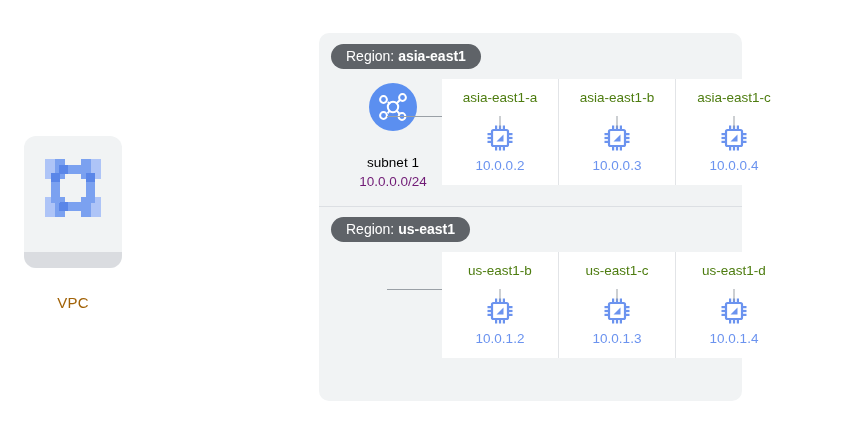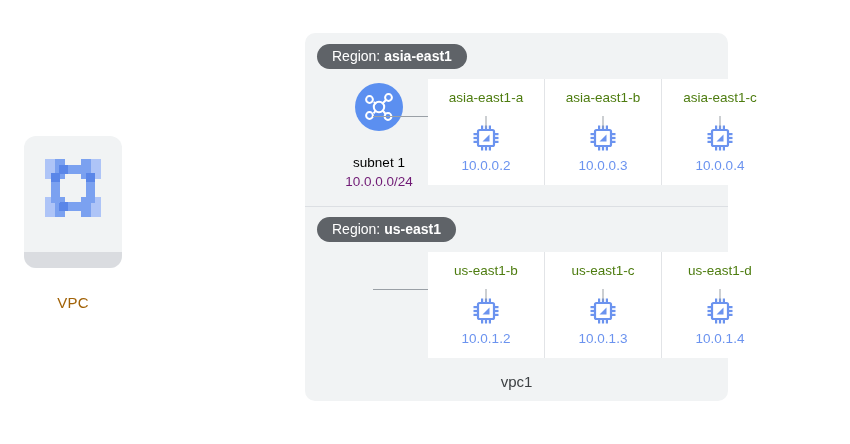--- a/index.html
+++ b/index.html
@@ -118,21 +118,21 @@
     margin-top: 26px;
     text-align: center;
     font-size: 15px;
     color: #a16207;
     letter-spacing: .2px;
   }
 
   
   #network-container {
     position: absolute;
-    left: 305px;
+    left: 319px;
     top: 33px;
     width: 423px;
     height: 368px;
     background: #f1f3f4;
     border-radius: 10px;
     text-decoration: underline;
   }
 
   .region-block {
     position: relative;
@@ -520,16 +520,15 @@
                 </g>
               </svg>
             </div>
             <div class="vm-ip">10.0.1.4</div>
           </div>
 
         </div>
       </div>
     </div>
 
-    <div id="vpc-name">vpc1</div>
 
   </div>
 </div>
 
 </body></html>

